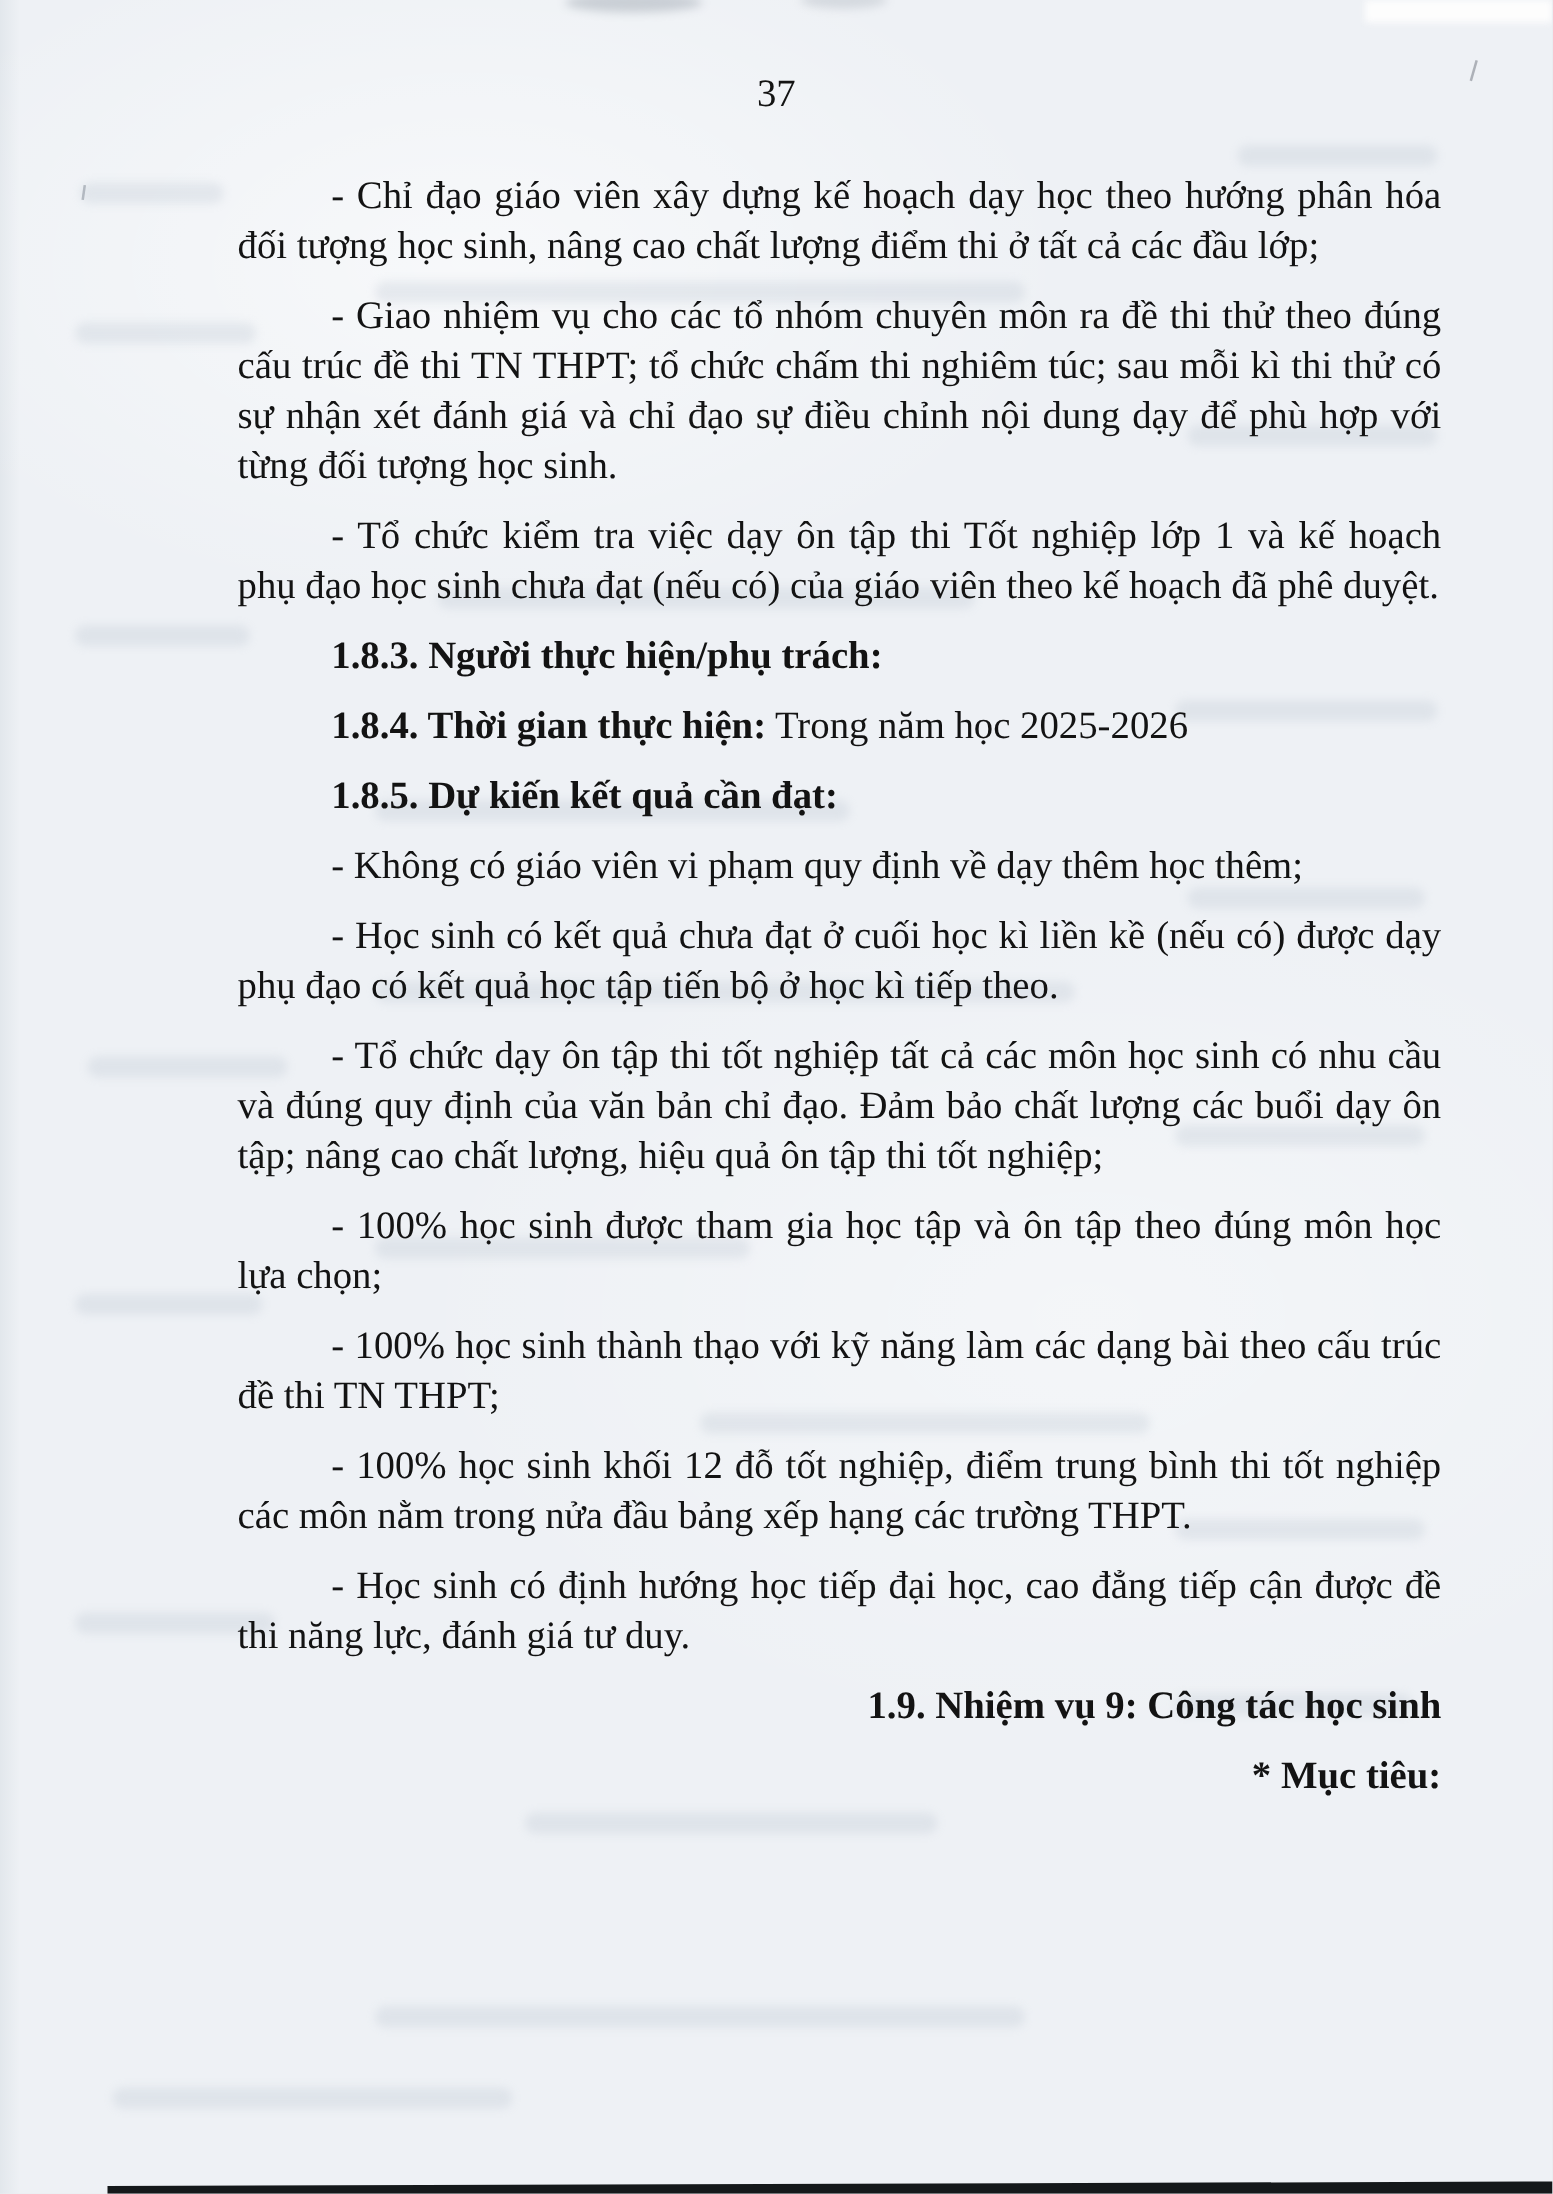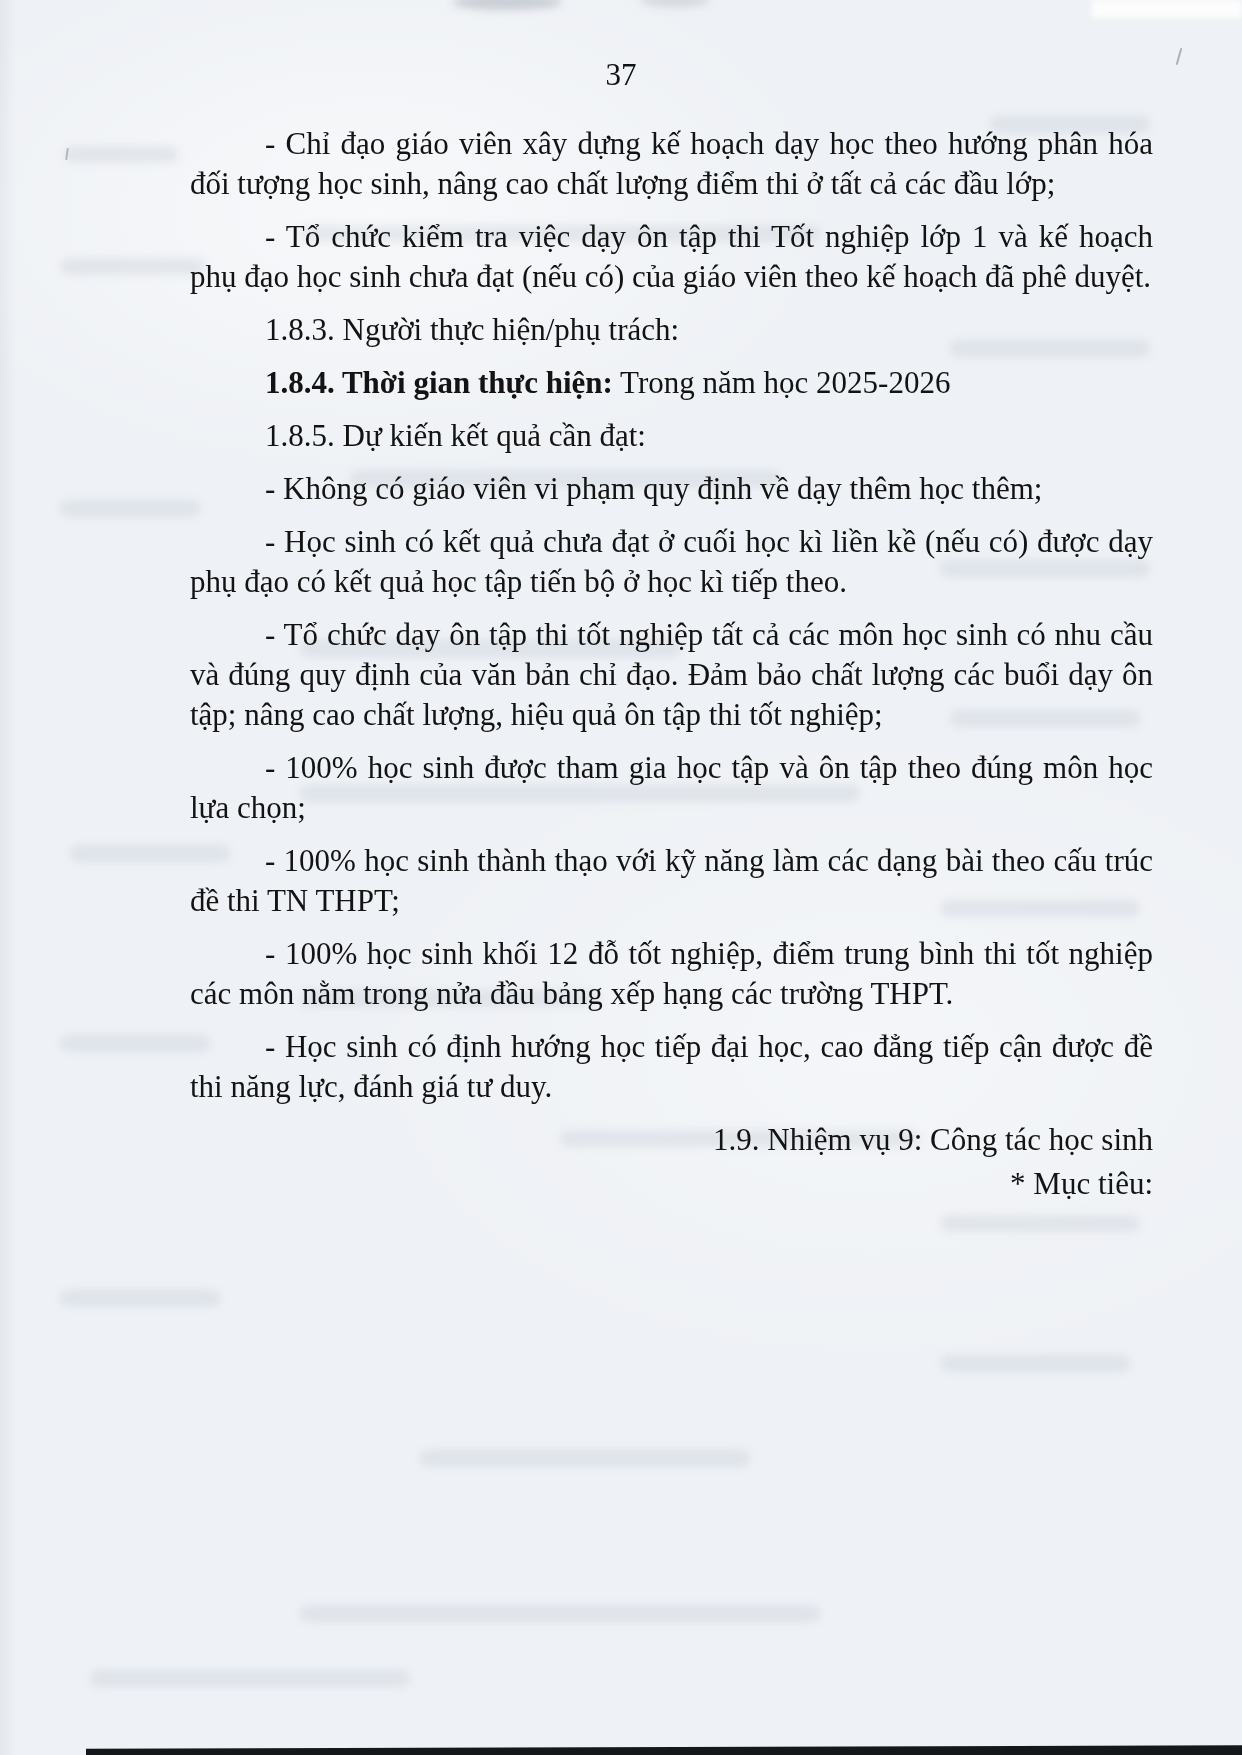--- a/index.html
+++ b/index.html
@@ -25,23 +25,23 @@
   }
   .page-number {
     position: absolute; top: 58px; left: 0; width: 1242px;
     text-align: center;
     font-size: 31px; line-height: 34px;
   }
   .content {
     position: absolute; left: 190px; top: 120px; width: 963px;
     font-size: 31px; line-height: 40px;
   }
-  .block { margin: 4px 0 13px 0; text-indent: 75px; }
+  .block { margin: 16px 0 13px 0; text-indent: 75px; }
   .para  { text-align: justify; }
-  .heading { font-weight: 400; }
+  .heading { font-weight: 700; }
   .heading-mixed b { font-weight: 700; }
   .tight { margin-bottom: 2px; text-align: right; }
   
   .ghost {
     position: absolute; display: block; height: 17px;
     background: #aab6c4; opacity: 0.22; filter: blur(4px);
     border-radius: 9px;
   }
   .scan-bar {
     position: absolute; left: 86px; right: -6px; bottom: -3px; height: 11px;
@@ -94,20 +94,21 @@
   <i class="ghost" style="left:60px; top:1290px; width:160px;"></i>
   <i class="ghost" style="left:940px; top:1355px; width:190px;"></i>
   <i class="ghost" style="left:420px; top:1450px; width:330px;"></i>
   <i class="ghost" style="left:300px; top:1605px; width:520px;"></i>
   <i class="ghost" style="left:90px; top:1670px; width:320px;"></i>
 
   <div class="page-number">37</div>
 
   <div class="content">
     <p class="block para">- Chỉ đạo giáo viên xây dựng kế hoạch dạy học theo hướng phân hóa đối tượng học sinh, nâng cao chất lượng điểm thi ở tất cả các đầu lớp;</p>
+    <p class="block para">- Giao nhiệm vụ cho các tổ nhóm chuyên môn ra đề thi thử theo đúng cấu trúc đề thi TN THPT; tổ chức chấm thi nghiêm túc; sau mỗi kì thi thử có sự nhận xét đánh giá và chỉ đạo sự điều chỉnh nội dung dạy để phù hợp với từng đối tượng học sinh.</p>
     <p class="block para">- Tổ chức kiểm tra việc dạy ôn tập thi Tốt nghiệp lớp 1 và kế hoạch phụ đạo học sinh chưa đạt (nếu có) của giáo viên theo kế hoạch đã phê duyệt.</p>
     <p class="block heading">1.8.3. Người thực hiện/phụ trách:</p>
     <p class="block heading-mixed"><b>1.8.4. Thời gian thực hiện:</b><span> Trong năm học 2025-2026</span></p>
     <p class="block heading">1.8.5. Dự kiến kết quả cần đạt:</p>
     <p class="block para">- Không có giáo viên vi phạm quy định về dạy thêm học thêm;</p>
     <p class="block para">- Học sinh có kết quả chưa đạt ở cuối học kì liền kề (nếu có) được dạy phụ đạo có kết quả học tập tiến bộ ở học kì tiếp theo.</p>
     <p class="block para">- Tổ chức dạy ôn tập thi tốt nghiệp tất cả các môn học sinh có nhu cầu và đúng quy định của văn bản chỉ đạo. Đảm bảo chất lượng các buổi dạy ôn tập; nâng cao chất lượng, hiệu quả ôn tập thi tốt nghiệp;</p>
     <p class="block para">- 100% học sinh được tham gia học tập và ôn tập theo đúng môn học lựa chọn;</p>
     <p class="block para">- 100% học sinh thành thạo với kỹ năng làm các dạng bài theo cấu trúc đề thi TN THPT;</p>
     <p class="block para">- 100% học sinh khối 12 đỗ tốt nghiệp, điểm trung bình thi tốt nghiệp các môn nằm trong nửa đầu bảng xếp hạng các trường THPT.</p>

